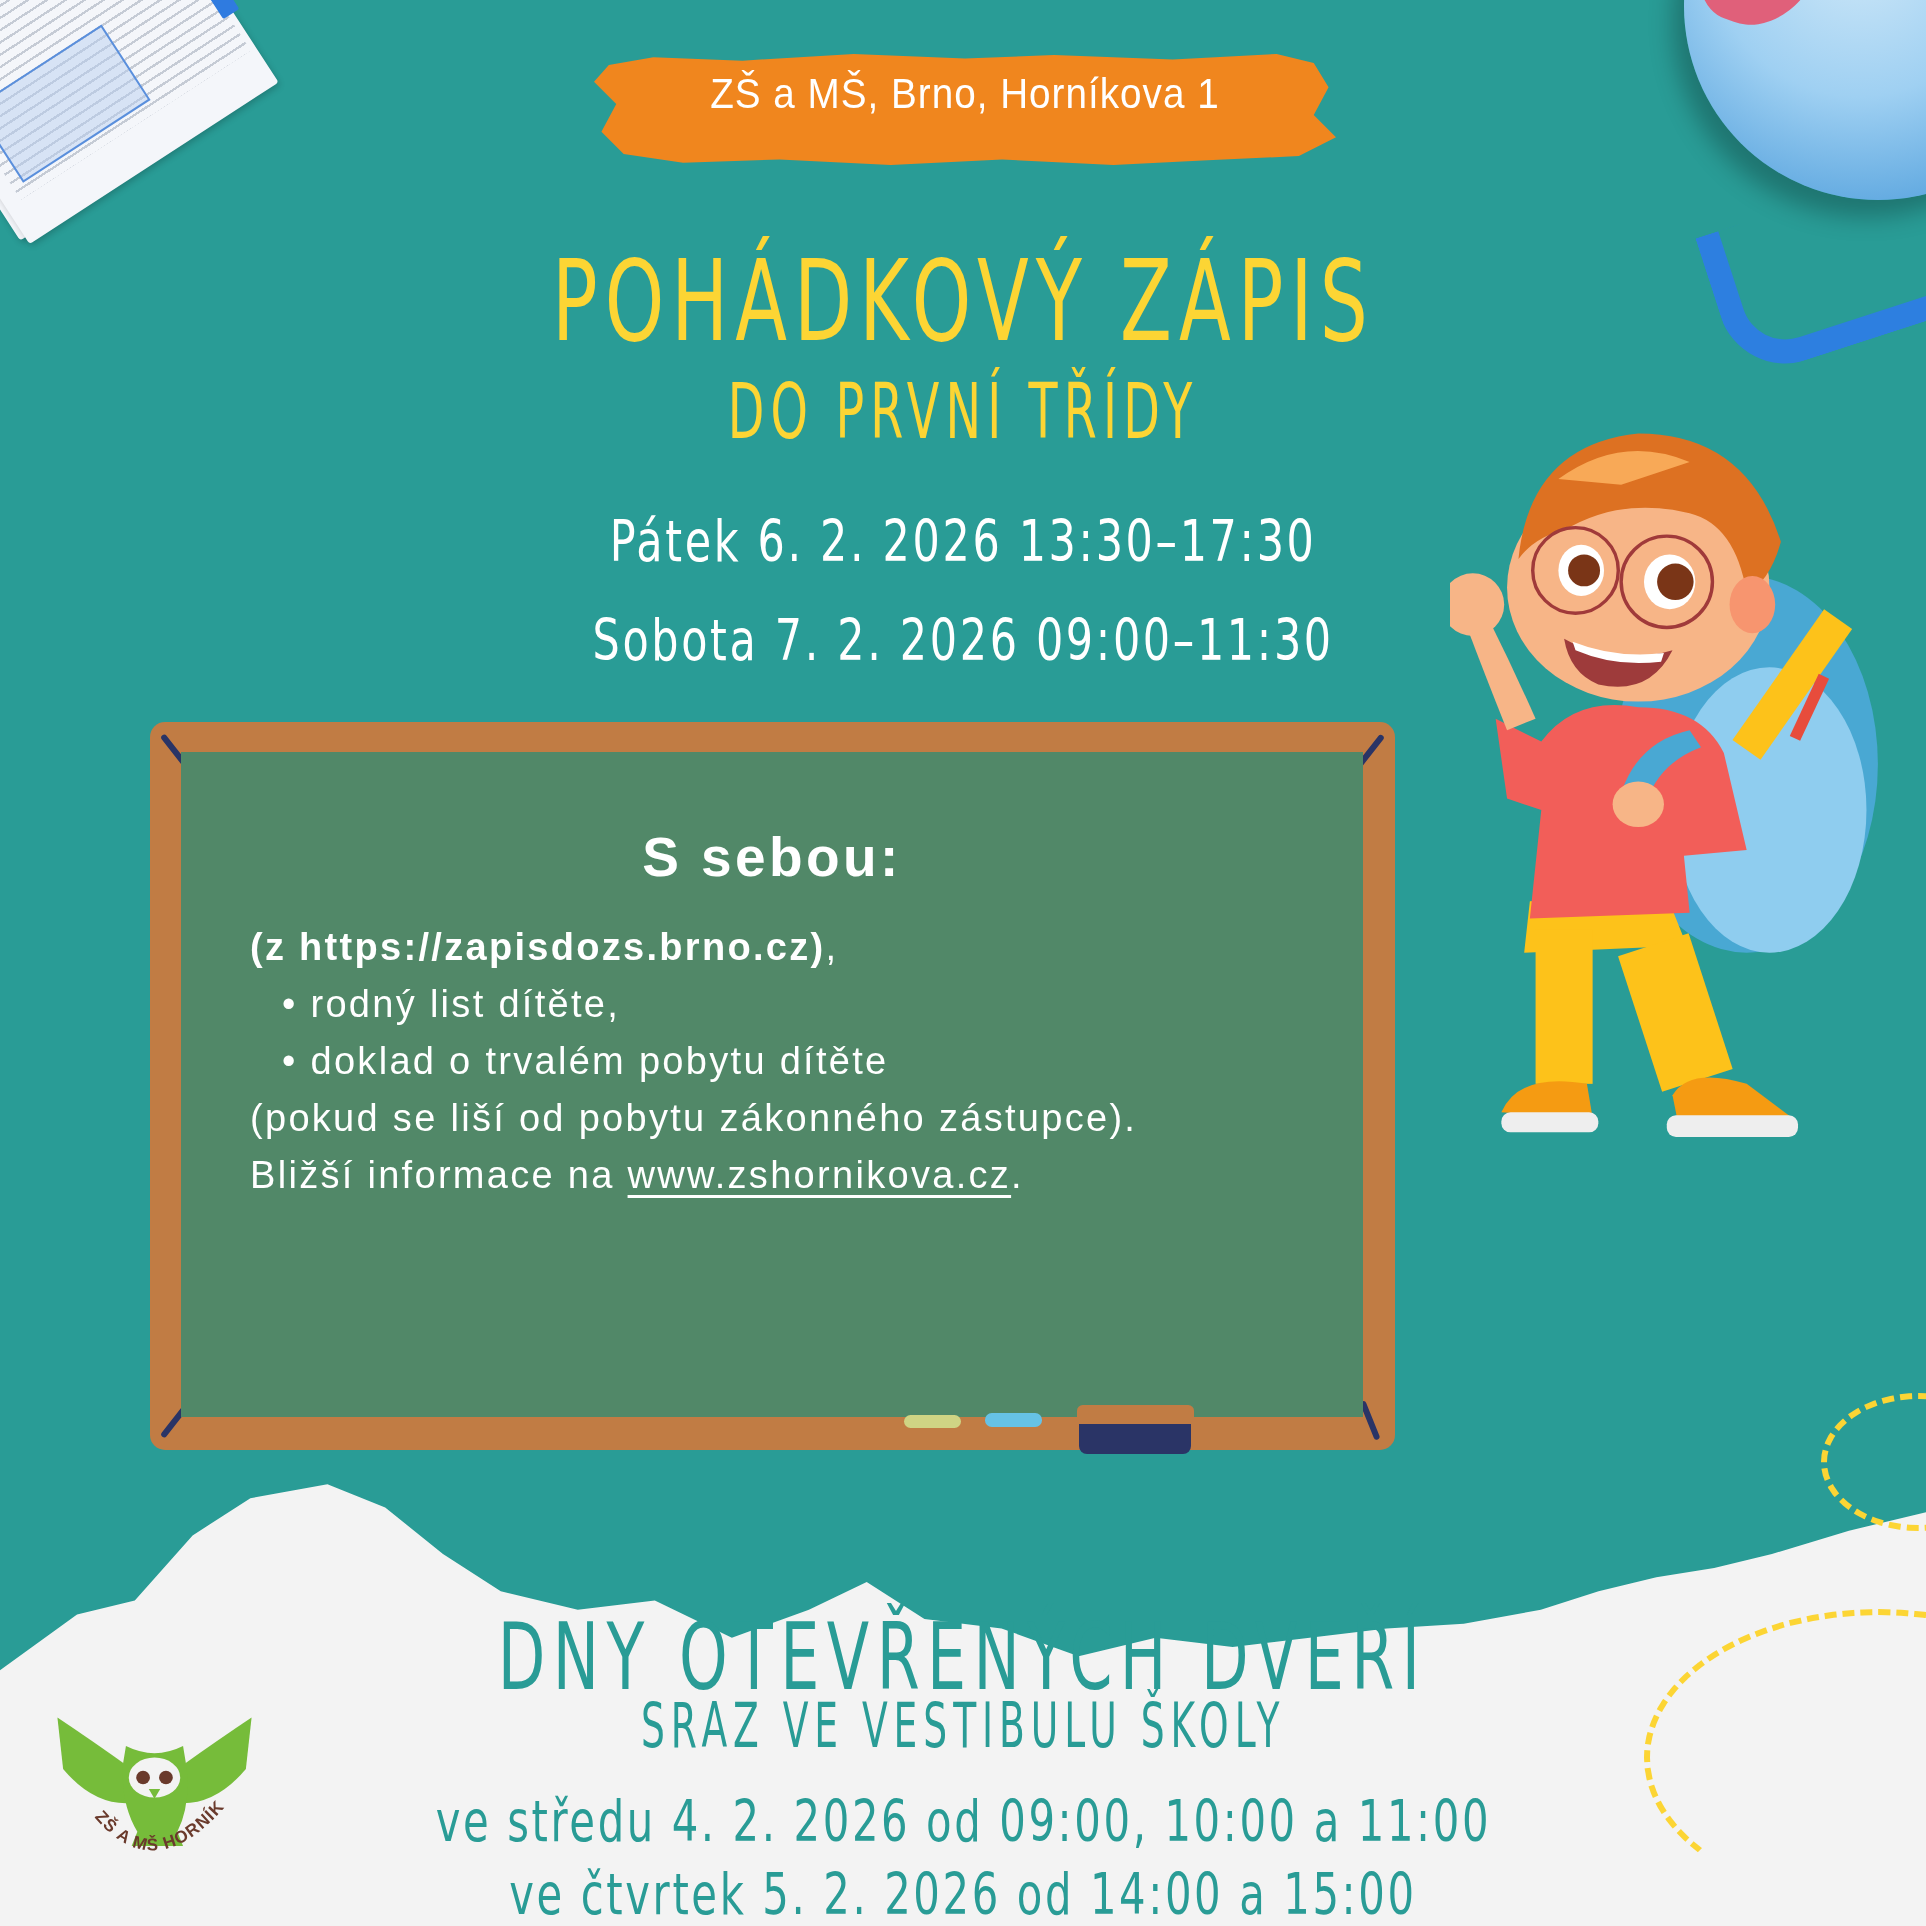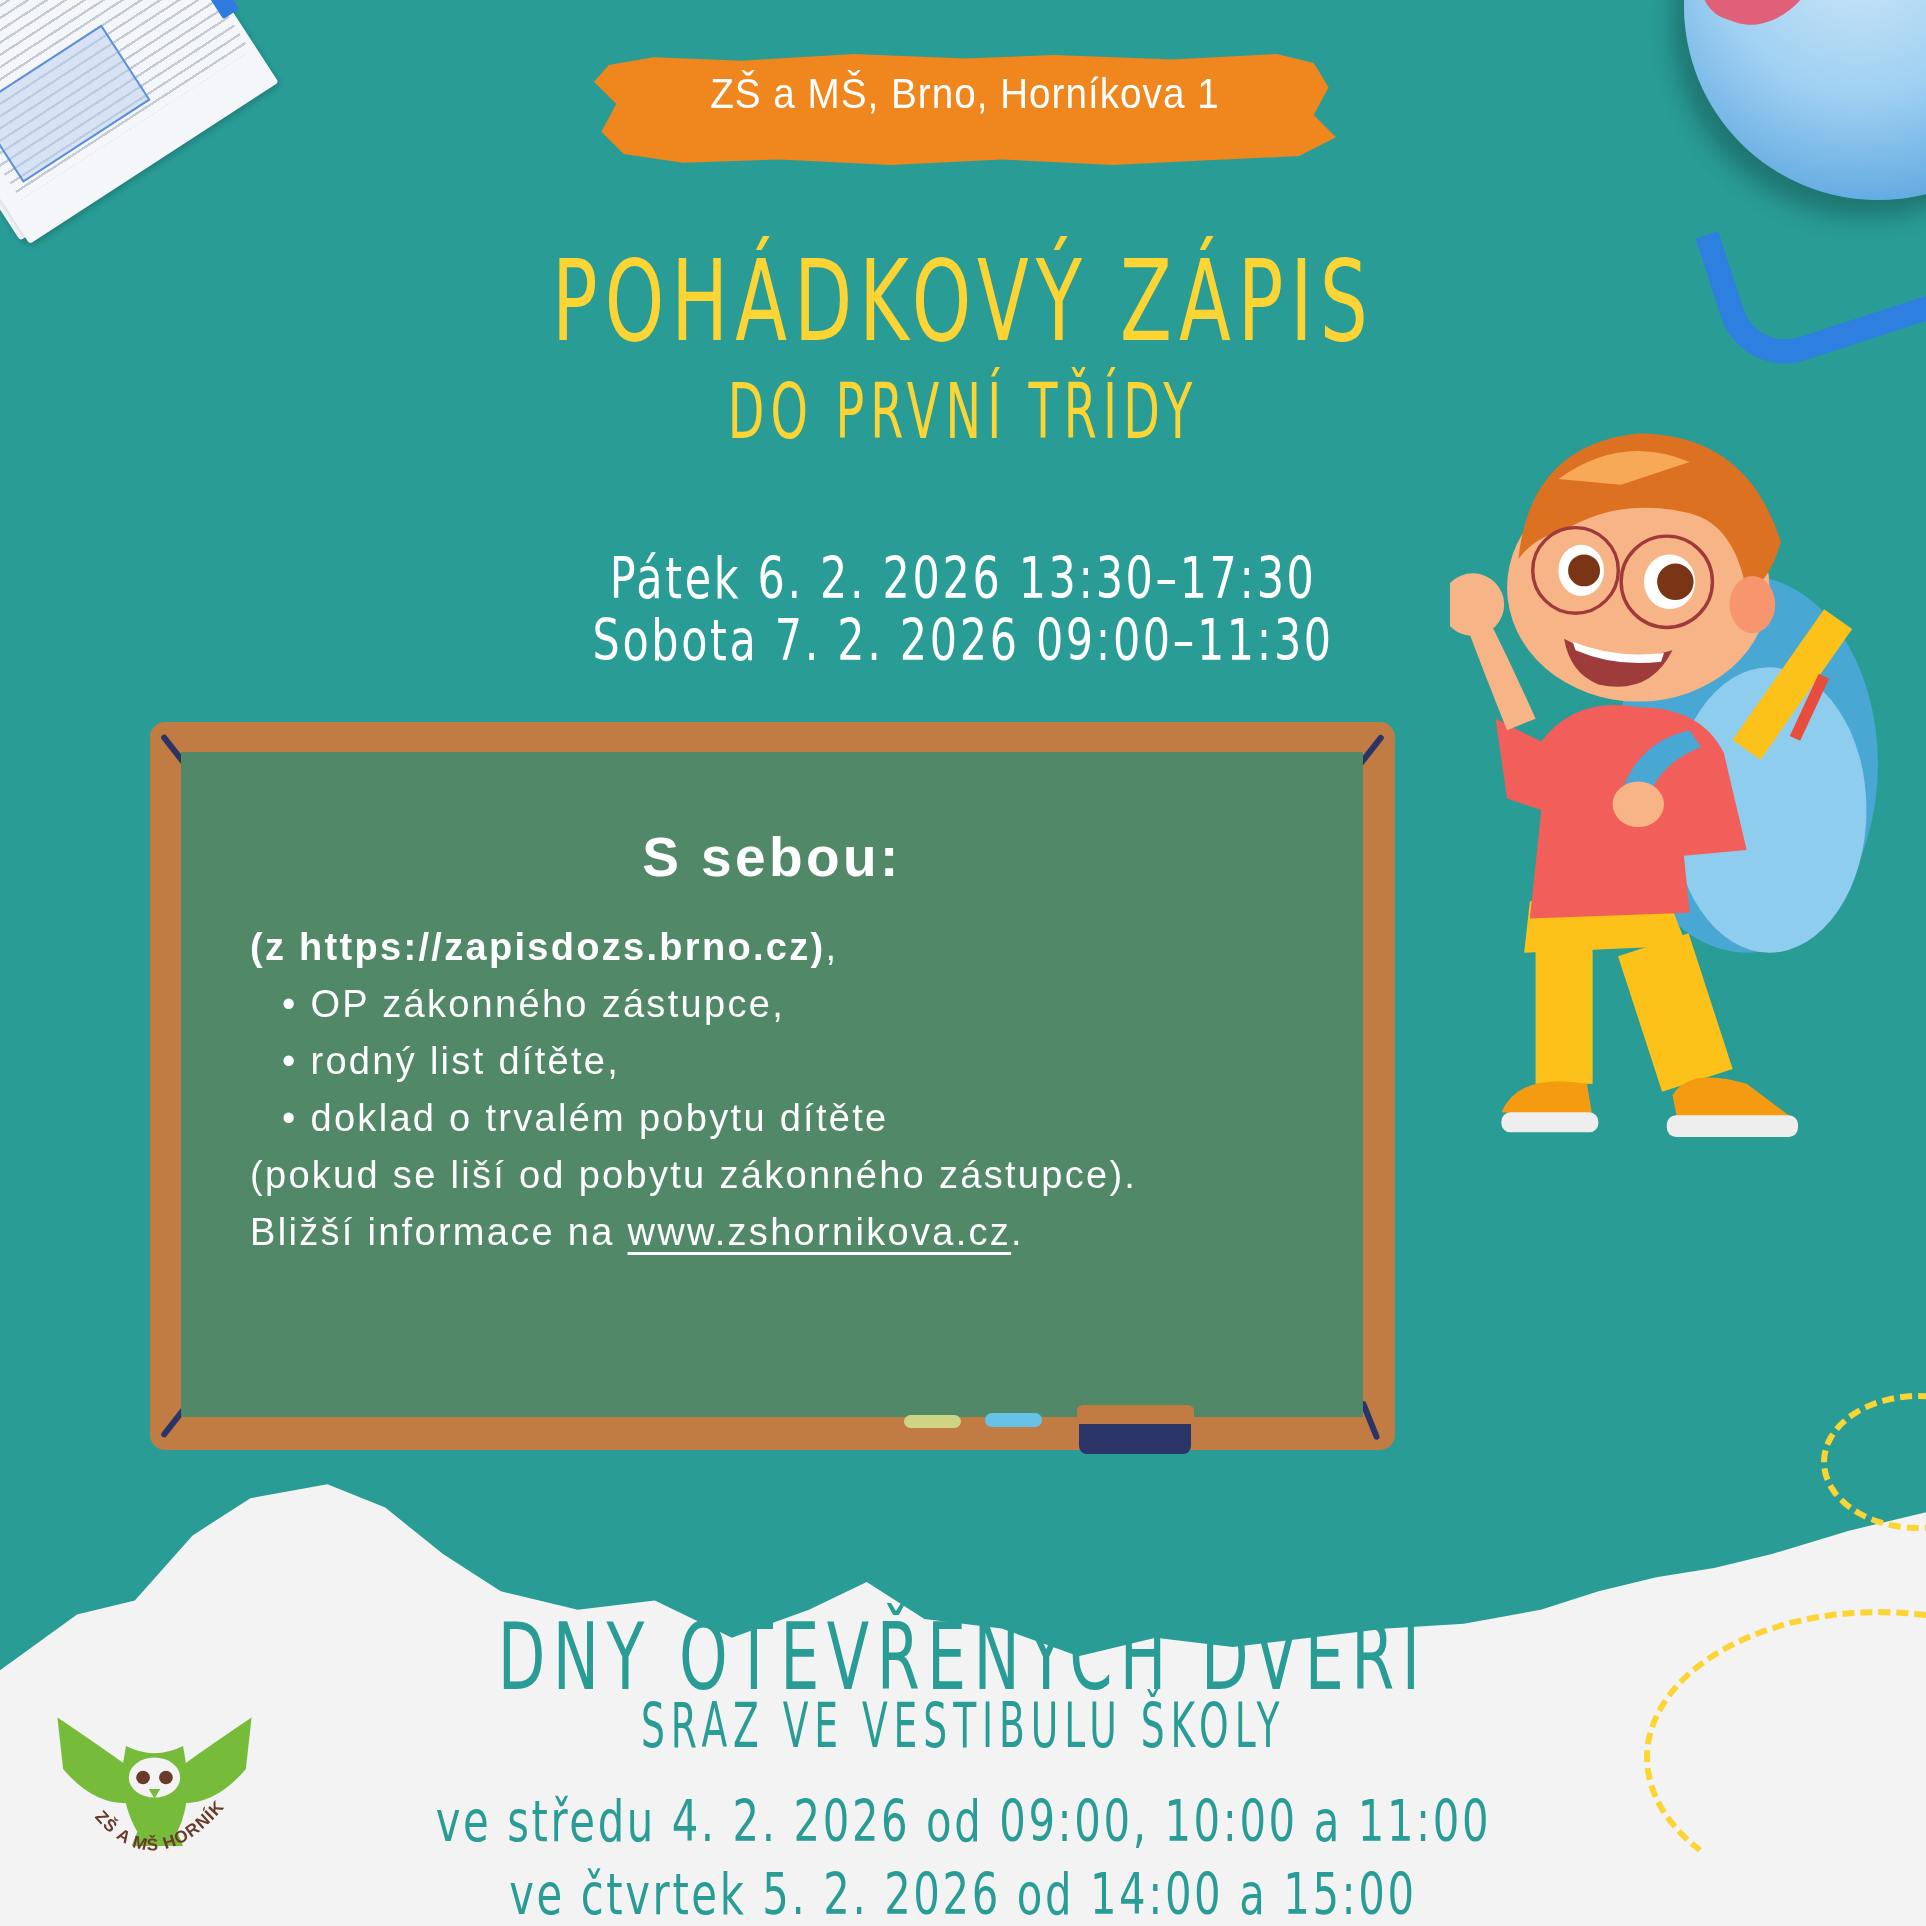--- a/index.html
+++ b/index.html
@@ -28,21 +28,21 @@
     clip-path: polygon(2% 10%, 8% 3%, 20% 6%, 35% 0%, 50% 4%, 62% 1%, 78% 5%, 92% 0%, 97% 8%, 99% 30%, 97% 55%, 100% 75%, 95% 92%, 82% 96%, 70% 100%, 55% 95%, 40% 100%, 25% 95%, 12% 98%, 4% 90%, 1% 70%, 3% 45%, 0% 25%); }
   #banner-text { left:594px; top:70px; width:742px; text-align:center; color:#fff; font-size:42px; letter-spacing:1.1px; }
   #banner-text span { display:inline-block; transform:scaleX(.92); }
 
   
   #title1 { top:245px; color:#fcd534; font-size:97px; letter-spacing:9px; }
   #title1 .hand { transform:scaleX(.78) scaleY(1.15); }
   #title2 { top:371px; color:#fcd534; font-size:70px; letter-spacing:9px; }
   #title2 .hand { transform:scaleX(.68) scaleY(1.1); }
   #date1, #date2 { color:#fff; font-size:55px; letter-spacing:3.4px; }
-  #date1 { top:546px; }
+  #date1 { top:509px; }
   #date2 { top:608px; }
   #date1 .hand, #date2 .hand { transform:scaleX(.78) scaleY(1.05); }
 
   
   #board { left:150px; top:722px; width:1245px; height:728px; background:#c17c44; border-radius:15px; }
   #board-inner { left:181px; top:752px; width:1182px; height:665px; background:#518868; }
   .corner-mark { position:absolute; width:5.7px; height:41px; background:#2a3466; border-radius:3.4px; }
   #board-title { left:181px; width:1182px; top:825px; text-align:center; color:#fff; font-size:55px; font-weight:bold; letter-spacing:3.4px; }
   #board-list { left:250px; top:919px; width:1084px; color:#fff; font-size:38px; letter-spacing:2.3px; line-height:57px; }
   #board-list .b { font-weight:bold; }
@@ -110,21 +110,20 @@
   <div class="chalk" style="left:723px;top:663px;width:57px;height:12.6px;background:#cfd484;"></div>
   <div class="chalk" style="left:804px;top:661px;width:57px;height:13.7px;background:#66c2e6;"></div>
   <div class="abs" style="left:896px;top:653px;width:117px;height:25px;background:#c17c44;border-radius:5.7px;"></div>
   <div class="abs" style="left:898px;top:672px;width:112px;height:30px;background:#2a3466;border-radius:0 0 8px 8px;"></div>
 </div>
 
 <div id="board-title" class="abs">S sebou:</div>
 
 <div id="board-list" class="abs">
   <div><span class="b">(z https://zapisdozs.brno.cz)</span><span>,</span></div>
-  <div class="ind"><span>•</span> <span>OP zákonného zástupce,</span></div>
   <div class="ind"><span>•</span> <span>rodný list dítěte,</span></div>
   <div class="ind"><span>•</span> <span>doklad o trvalém pobytu dítěte</span></div>
   <div><span>(pokud se liší od pobytu zákonného zástupce).</span></div>
   <div><span>Bližší informace na </span><span class="link">www.zshornikova.cz</span><span>.</span></div>
 </div>
 
 <svg id="boy" class="abs" viewBox="0 0 780 1440">
 
   <ellipse cx="520" cy="640" rx="230" ry="330" fill="#49a8d3"></ellipse>
   <ellipse cx="560" cy="720" rx="170" ry="250" fill="#8fcdef"></ellipse>

